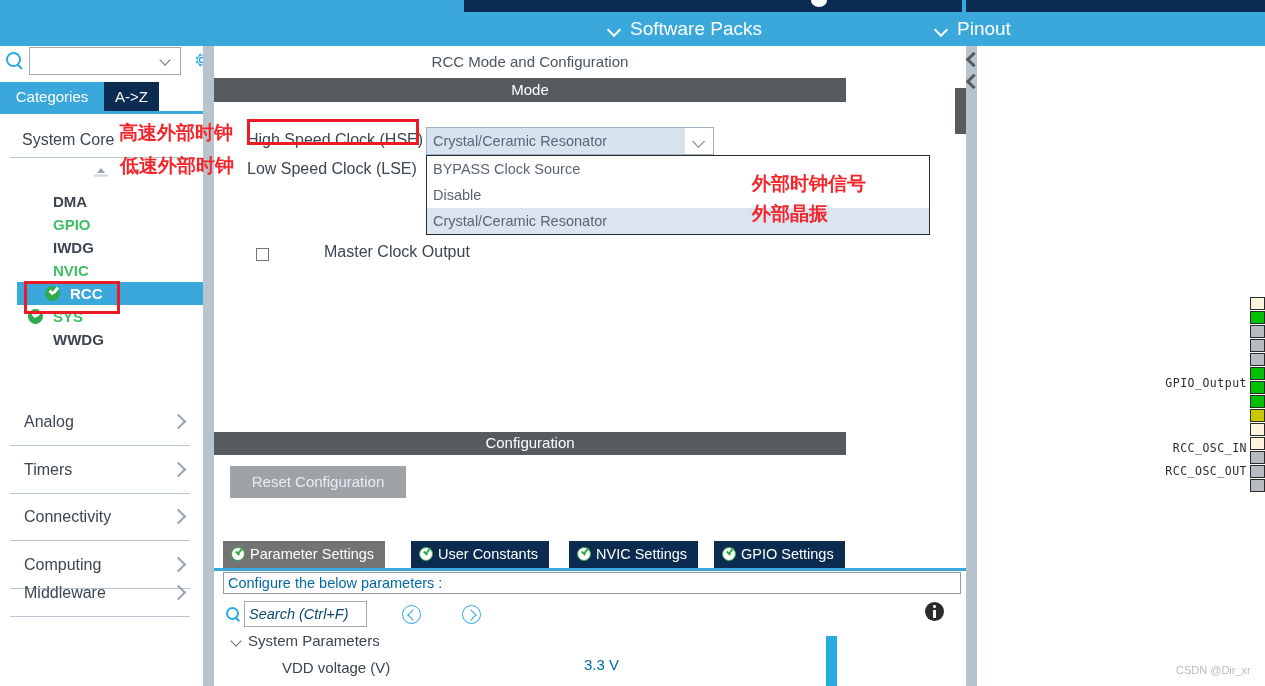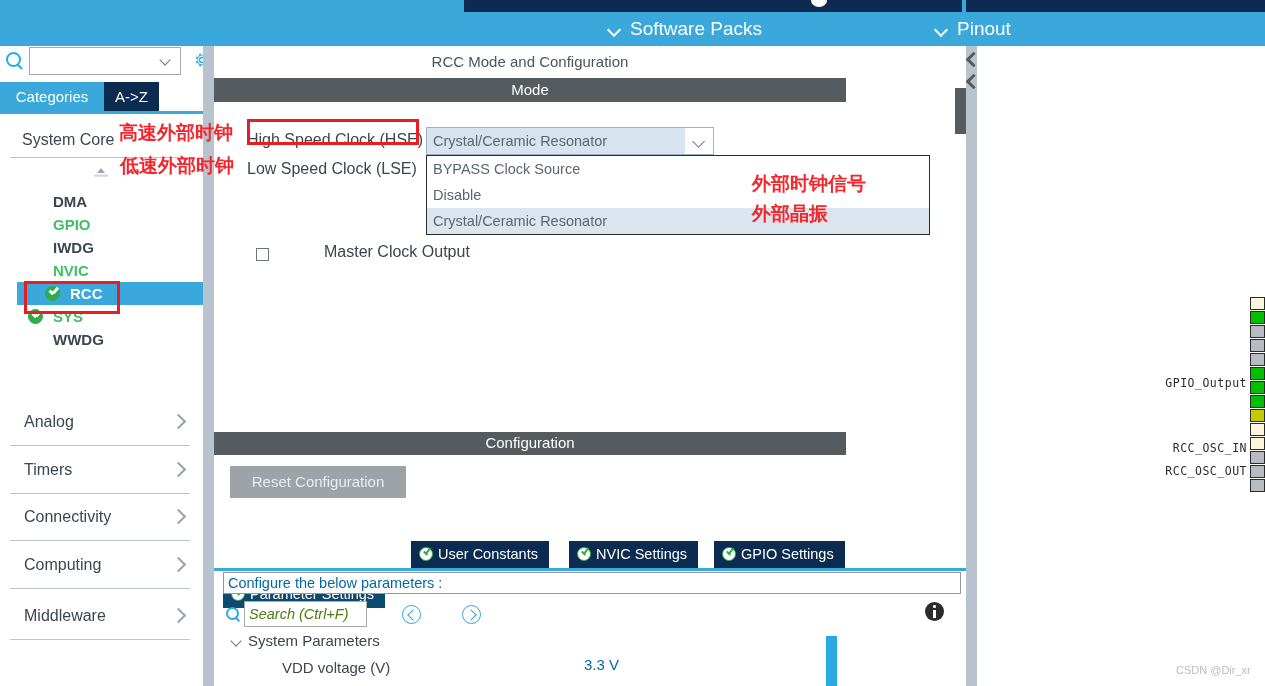--- a/index.html
+++ b/index.html
@@ -182,21 +182,21 @@
     background:#9ea3a8;color:#e9edf1;font-size:15px;line-height:32px;text-align:center;
     cursor:default;
   }
   #tabsrow2{
     position:absolute;left:0;top:86px;height:27px;
   }
   .ctab{
     position:absolute;top:0;height:27px;line-height:27px;font-size:14.5px;color:#ffffff;
     padding-left:27px;padding-right:11px;cursor:default;white-space:nowrap;
   }
-  .ctab.active{background:#0c4a6e;margin-top:40px;}
+  .ctab.active{background:#737373;}
   .ctab.inactive{background:#0b2c50;}
   .ctab .ok{
     position:absolute;left:8px;top:6px;width:14px;height:14px;border-radius:50%;
     background:#ffffff;border:1px solid #2faa4c;box-sizing:border-box;
   }
   .ctab .ok::before{
     content:"";position:absolute;left:2.5px;top:4px;width:4.5px;height:2.4px;
     background:#2faa4c;transform:rotate(45deg);
   }
   .ctab .ok::after{
@@ -220,21 +220,21 @@
   }
   .mag2::after{
     content:"";position:absolute;left:9px;top:9px;width:6px;height:2.2px;background:#29aae1;
     transform:rotate(45deg);transform-origin:left center;
   }
   #search2box{
     position:absolute;left:30px;top:3px;width:123px;height:26px;
     border:1px solid #a9a9a9;background:#fff;box-sizing:border-box;
   }
   #search2box span{
-    position:absolute;left:4px;top:4px;font-size:14.5px;color:#4d7c0f;font-style:italic;
+    position:absolute;left:4px;top:4px;font-size:14.5px;color:#0c4a6e;font-style:italic;
   }
   .navbtn{
     position:absolute;top:7px;width:19px;height:19px;border:1.6px solid #29aae1;border-radius:50%;
     box-sizing:border-box;
   }
   .navbtn::before{
     content:"";position:absolute;top:4.5px;width:7px;height:7px;
     border-left:1.8px solid #29aae1;border-bottom:1.8px solid #29aae1;
   }
   #navprev::before{left:6px;transform:rotate(45deg);}
@@ -376,21 +376,21 @@
   <span class="arr"></span>
 </div>
 <div class="bigcat" style="top:497px;">
   <span class="lbl">Connectivity</span>
   <span class="arr"></span>
 </div>
 <div class="bigcat" style="top:545px;">
   <span class="lbl">Computing</span>
   <span class="arr"></span>
 </div>
-<div class="bigcat" style="top:596px;">
+<div class="bigcat" style="top:573px;">
   <span class="lbl">Middleware</span>
   <span class="arr"></span>
 </div>
 
 <div id="vsplit"></div>
 
 <div id="center">
   <div id="rcc-title">RCC Mode and Configuration</div>
   <div class="sectionbar">Mode</div>
 

